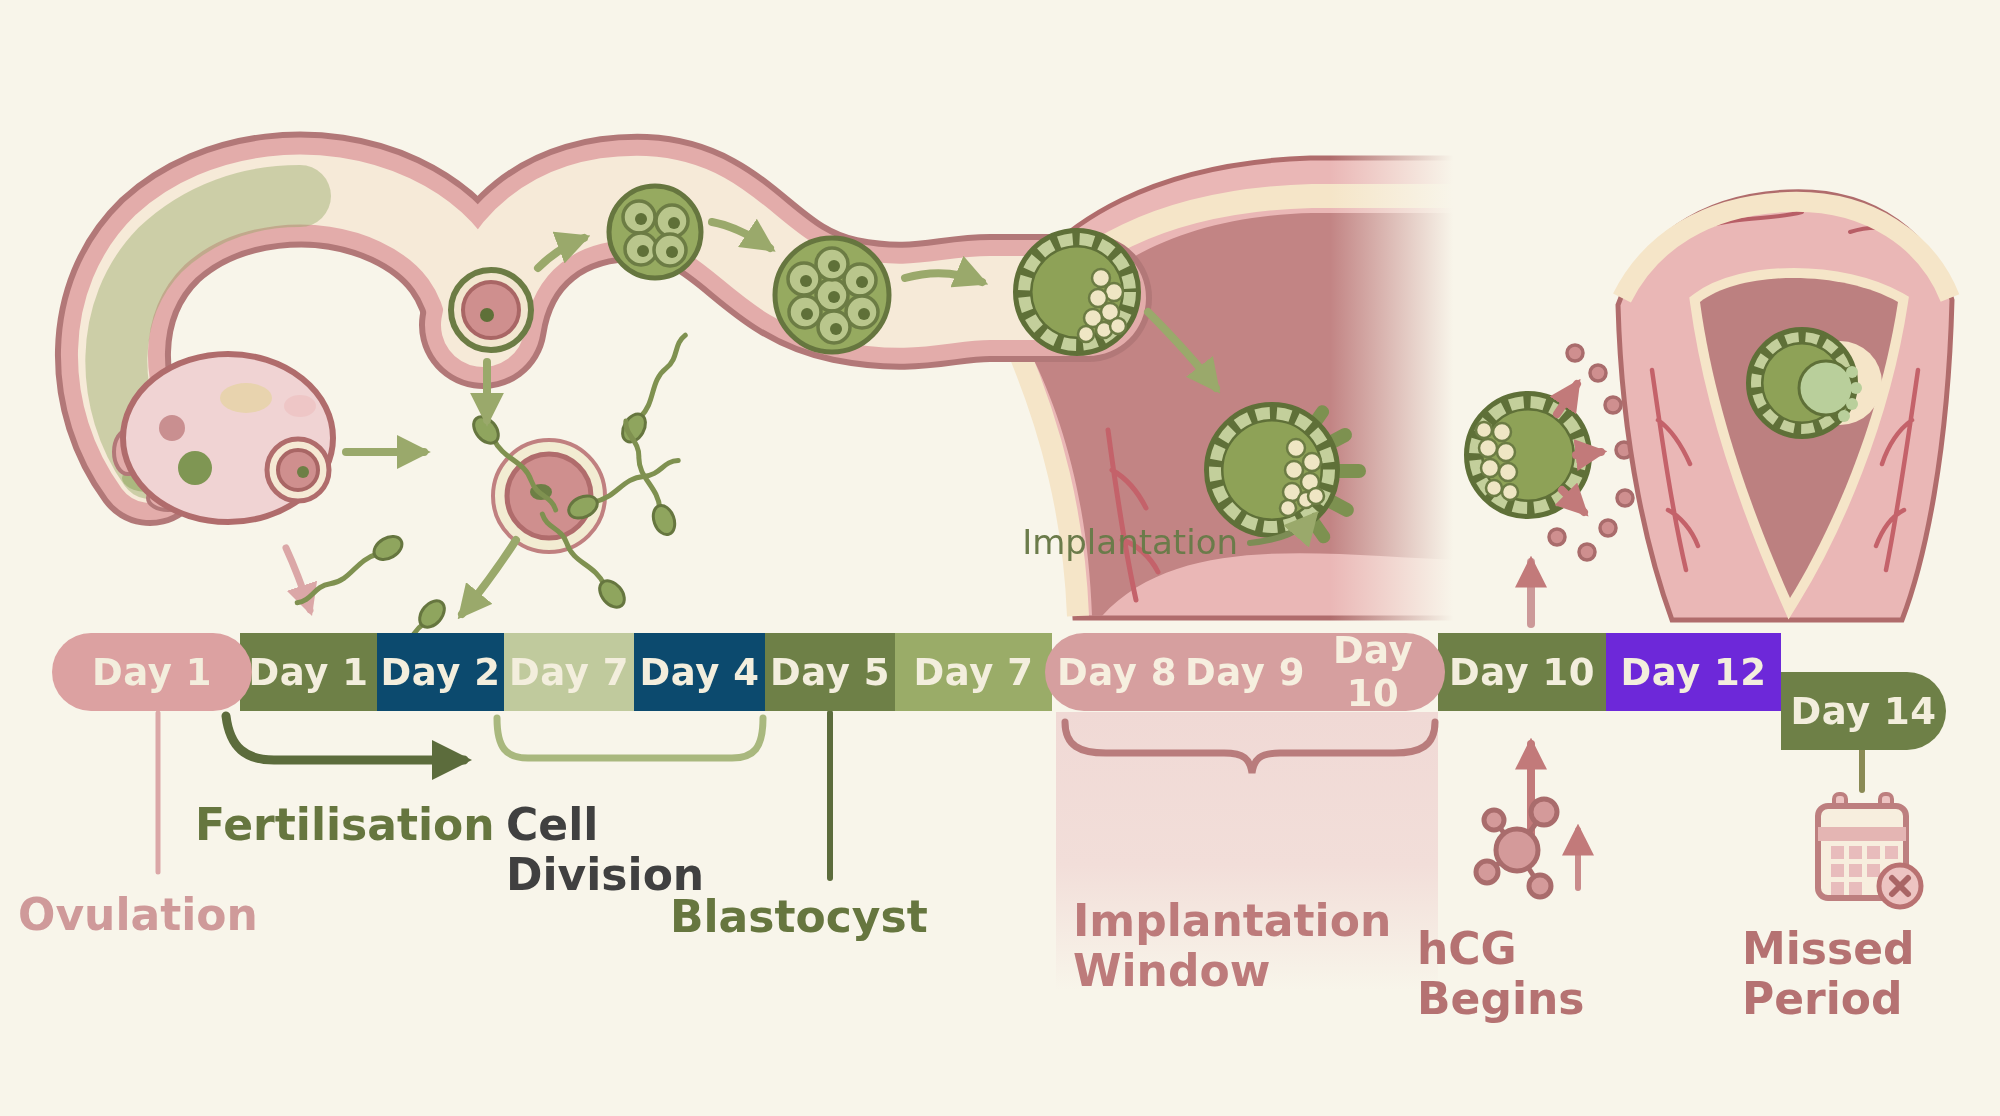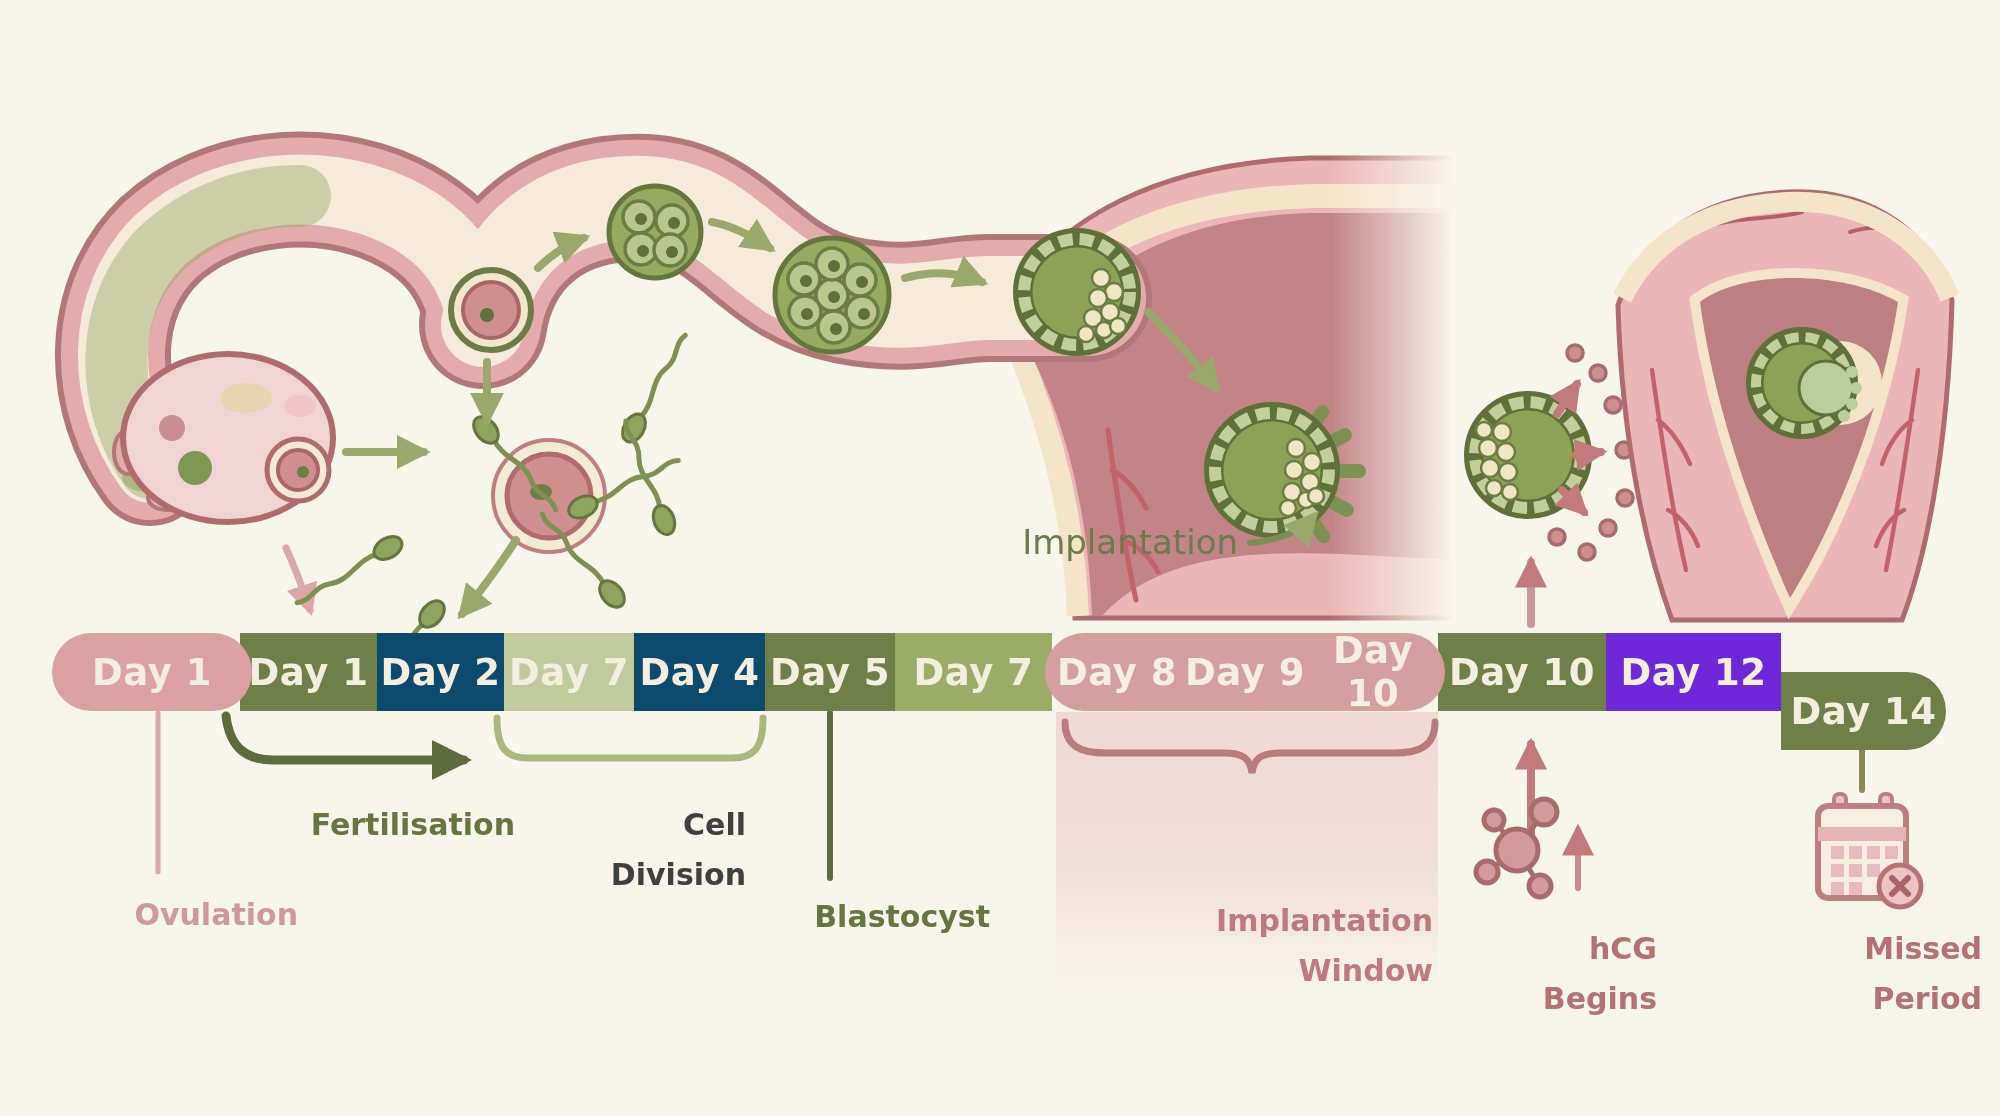--- a/index.html
+++ b/index.html
@@ -16,21 +16,21 @@
   .c-dark{background:#6e8047;}
   .c-mid{background:#0c4a6e;}
   .c-mid7{background:#9aac68;}
   .c-light{background:#c0ca9d;}
   .c-mid12{background:#6d28d9;}
   .c-pill{background:#dca1a1;border-radius:40px;}
   .c-band{background:#d69f9f;border-radius:40px;}
   .band-lbl{position:absolute;top:0;height:78px;display:flex;align-items:center;justify-content:center;
             width:134px;color:#f6efdf;font-weight:bold;font-size:37px;}
   .r-end{border-radius:0 39px 39px 0;}
-  .lbl{position:absolute;z-index:4;text-align:right;font-weight:bold;font-size:30px;line-height:50px;}
+  .lbl{position:absolute;z-index:4;text-align:left;font-weight:bold;font-size:44px;line-height:50px;}
   .g1{color:#66763f;} .g2{color:#404040;}
   .pk1{color:#cf9a9a;} .pk2{color:#bd7b7b;} .pk3{color:#b57272;}
 </style>
 </head>
 <body>
 
 <div class="stage">
 
   <div class="wash"></div>
 

